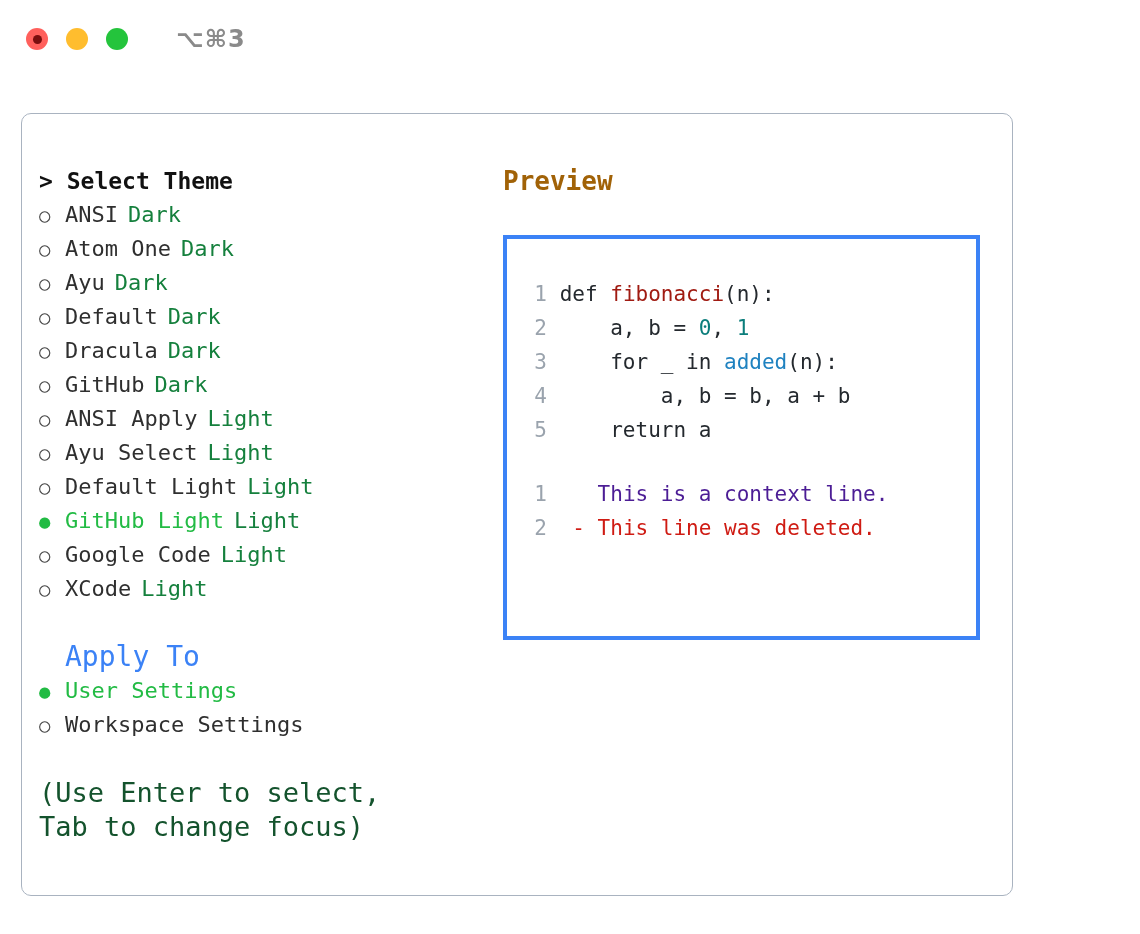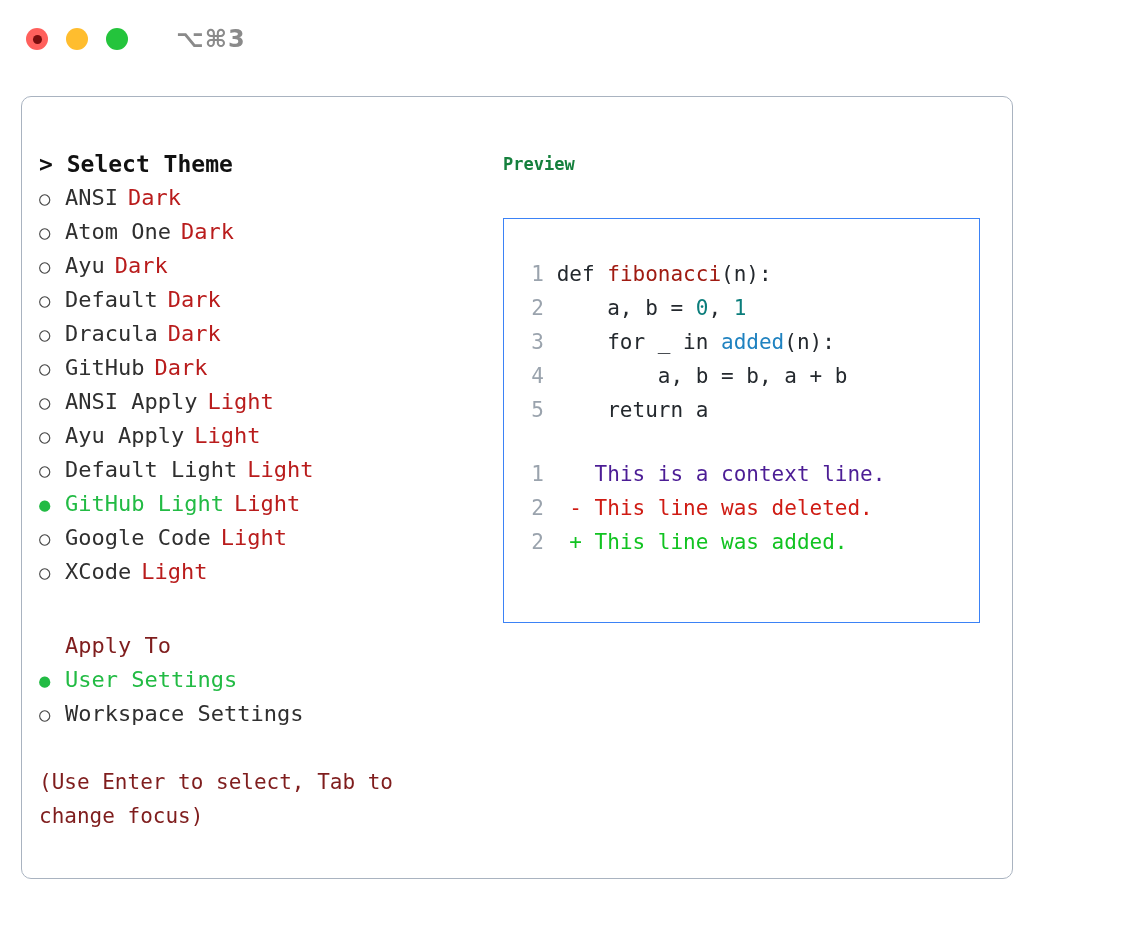--- a/index.html
+++ b/index.html
@@ -50,21 +50,21 @@
     font-family: "DejaVu Sans", "Liberation Sans", sans-serif;
     font-size: 24px;
     font-weight: 700;
     color: #8a8a8a;
     letter-spacing: 1px;
   }
 
   
   .window {
     position: absolute;
-    left: 21px; top: 96px;
+    left: 21px; top: 113px;
     width: 992px; height: 783px;
     border: 1px solid #a9b3c0;
     border-radius: 10px;
     background: #ffffff;
   }
 
   .cols {
     position: absolute;
     left: 0; top: 0;
     width: 100%; height: 100%;
@@ -93,54 +93,53 @@
   .marker {
     display: inline-block;
     width: 26px;
     flex: 0 0 26px;
     font-size: 19px;
     color: #4a4a4a;
   }
   .marker.sel { color: #22bb44; }
   .row .label { color: #2f2f2f; }
   .row.selected .label { color: #22bb44; }
-  .variant { color: #b91c1c; margin-left: 10px; }
+  .variant { color: #15803d; margin-left: 10px; }
 
   .apply-head {
-    font-size: 22px;
-    line-height: 34px;
-    color: #7f1d1d;
+    font-size: 28px;
+    line-height: 34px;
+    color: #3b82f6;
     white-space: pre;
     padding-left: 26px;
-    margin-top: 6px;
   }
   .spacer-sm { height: 34px; }
   .spacer-md { height: 34px; }
 
   .hint {
-    font-size: 21px;
-    line-height: 34px;
-    color: #7f1d1d;
+    font-size: 27px;
+    line-height: 34px;
+    color: #14532d;
     width: 405px;
   }
 
   
   .preview-title {
-    font-size: 17px;
+    font-size: 26px;
     font-weight: 700;
-    color: #15803d;
+    color: #a16207;
     line-height: 34px;
     padding-left: 2px;
   }
   .preview-box {
     margin-top: 37px;
     margin-left: 2px;
     width: 477px;
     height: 405px;
-    border: 1px solid #3b82f6;
+    border: 4px solid #3b82f6;
     background: #ffffff;
     padding: 38px 0 0 18px;
   }
   .code-line {
     font-size: 21px;
     line-height: 34px;
     white-space: pre;
     color: #24292e;
   }
   .lineno {
@@ -182,21 +181,21 @@
         <div class="section-head">&gt; Select Theme</div>
 
         <div class="list" id="theme-list">
             <div class="row"><span class="marker">○</span><span class="label">ANSI</span><span class="variant">Dark</span></div>
             <div class="row"><span class="marker">○</span><span class="label">Atom One</span><span class="variant">Dark</span></div>
             <div class="row"><span class="marker">○</span><span class="label">Ayu</span><span class="variant">Dark</span></div>
             <div class="row"><span class="marker">○</span><span class="label">Default</span><span class="variant">Dark</span></div>
             <div class="row"><span class="marker">○</span><span class="label">Dracula</span><span class="variant">Dark</span></div>
             <div class="row"><span class="marker">○</span><span class="label">GitHub</span><span class="variant">Dark</span></div>
             <div class="row"><span class="marker">○</span><span class="label">ANSI Apply</span><span class="variant">Light</span></div>
-            <div class="row"><span class="marker">○</span><span class="label">Ayu Apply</span><span class="variant">Light</span></div>
+            <div class="row"><span class="marker">○</span><span class="label">Ayu Select</span><span class="variant">Light</span></div>
             <div class="row"><span class="marker">○</span><span class="label">Default Light</span><span class="variant">Light</span></div>
             <div class="row selected"><span class="marker sel">●</span><span class="label">GitHub Light</span><span class="variant">Light</span></div>
             <div class="row"><span class="marker">○</span><span class="label">Google Code</span><span class="variant">Light</span></div>
             <div class="row"><span class="marker">○</span><span class="label">XCode</span><span class="variant">Light</span></div>
           </div>
 
         <div class="spacer-sm"></div>
 
         <div class="apply-head">Apply To</div>
 
@@ -219,20 +218,19 @@
               <div class="code-line"><span class="lineno">1</span> <span class="tok-plain">def </span><span class="tok-fn">fibonacci</span><span class="tok-plain">(n):</span></div>
               <div class="code-line"><span class="lineno">2</span> <span class="tok-plain">    a, b = </span><span class="tok-num">0</span><span class="tok-plain">, </span><span class="tok-num">1</span></div>
               <div class="code-line"><span class="lineno">3</span> <span class="tok-plain">    for _ in </span><span class="tok-call">added</span><span class="tok-plain">(n):</span></div>
               <div class="code-line"><span class="lineno">4</span> <span class="tok-plain">        a, b = b, a + b</span></div>
               <div class="code-line"><span class="lineno">5</span> <span class="tok-plain">    return a</span></div>
             </div>
           <div class="gap"></div>
           <div id="diff-block">
               <div class="code-line"><span class="lineno">1</span>  <span class="diff-ctx">  </span><span class="diff-ctx">This is a context line.</span></div>
               <div class="code-line"><span class="lineno">2</span>  <span class="diff-del">- </span><span class="diff-del">This line was deleted.</span></div>
-              <div class="code-line"><span class="lineno">2</span>  <span class="diff-add">+ </span><span class="diff-add">This line was added.</span></div>
             </div>
         </div>
       </div>
 
     </div>
   </div>
 </div>
 
 </body></html>

